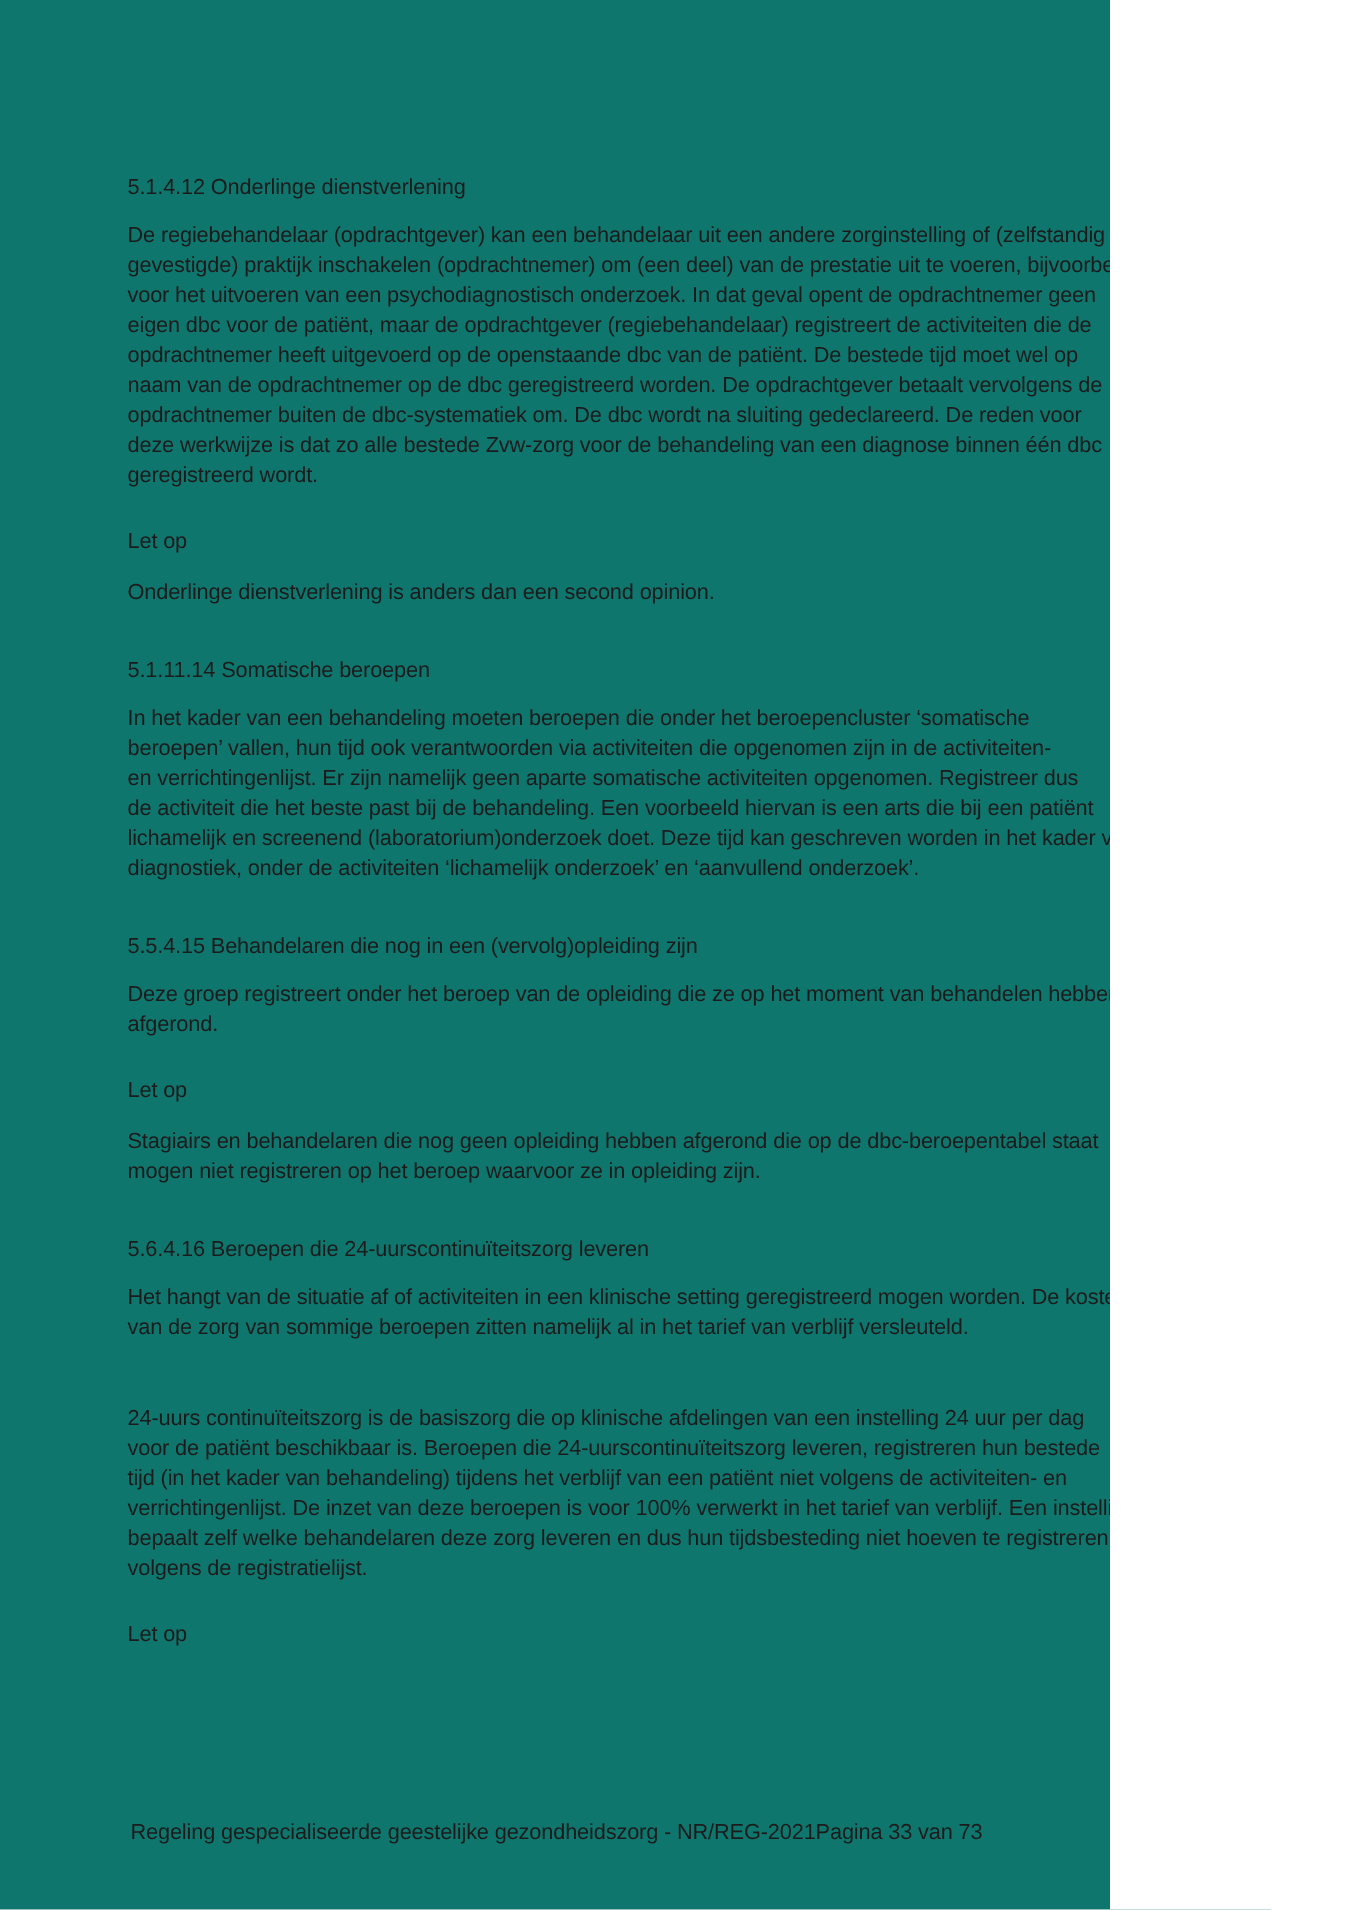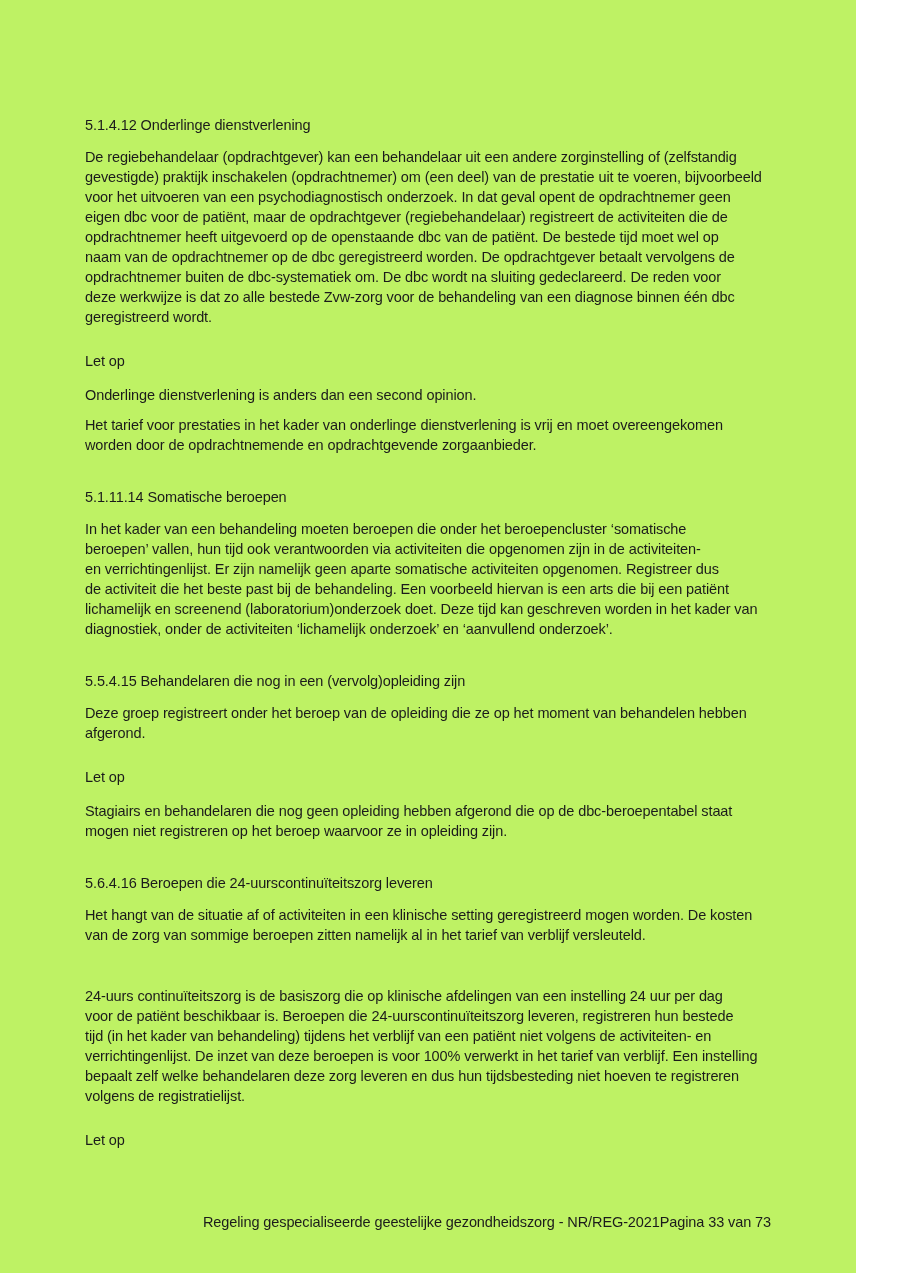--- a/index.html
+++ b/index.html
@@ -2,23 +2,23 @@
 <html lang="nl"><head>
 <meta charset="utf-8">
 <style>
   html, body {
     margin: 0;
     padding: 0;
     background: #ffffff;
   }
   .page {
     position: relative;
-    width: 856px;
+    width: 740px;
     height: 1273px;
-    background: #bef264;
+    background: #0f766e;
     overflow: hidden;
     font-family: "Liberation Sans", "DejaVu Sans", sans-serif;
     font-size: 14.5px;
     line-height: 20px;
     color: #1b1b1b;
     letter-spacing: -0.1px;
   }
   .content {
     box-sizing: border-box;
     padding: 115px 85px 0 85px;
@@ -68,22 +68,20 @@
 opdrachtnemer heeft uitgevoerd op de openstaande dbc van de patiënt. De bestede tijd moet wel op
 naam van de opdrachtnemer op de dbc geregistreerd worden. De opdrachtgever betaalt vervolgens de
 opdrachtnemer buiten de dbc-systematiek om. De dbc wordt na sluiting gedeclareerd. De reden voor
 deze werkwijze is dat zo alle bestede Zvw-zorg voor de behandeling van een diagnose binnen één dbc
 geregistreerd wordt.</p>
 
     <p class="para letop">Let op</p>
 
     <p class="para">Onderlinge dienstverlening is anders dan een second opinion.</p>
 
-    <p class="para">Het tarief voor prestaties in het kader van onderlinge dienstverlening is vrij en moet overeengekomen
-worden door de opdrachtnemende en opdrachtgevende zorgaanbieder.</p>
 
     <h2 class="heading">5.1.11.14 Somatische beroepen</h2>
 
     <p class="para">In het kader van een behandeling moeten beroepen die onder het beroepencluster ‘somatische
 beroepen’ vallen, hun tijd ook verantwoorden via activiteiten die opgenomen zijn in de activiteiten-
 en verrichtingenlijst. Er zijn namelijk geen aparte somatische activiteiten opgenomen. Registreer dus
 de activiteit die het beste past bij de behandeling. Een voorbeeld hiervan is een arts die bij een patiënt
 lichamelijk en screenend (laboratorium)onderzoek doet. Deze tijd kan geschreven worden in het kader van
 diagnostiek, onder de activiteiten ‘lichamelijk onderzoek’ en ‘aanvullend onderzoek’.</p>
 

